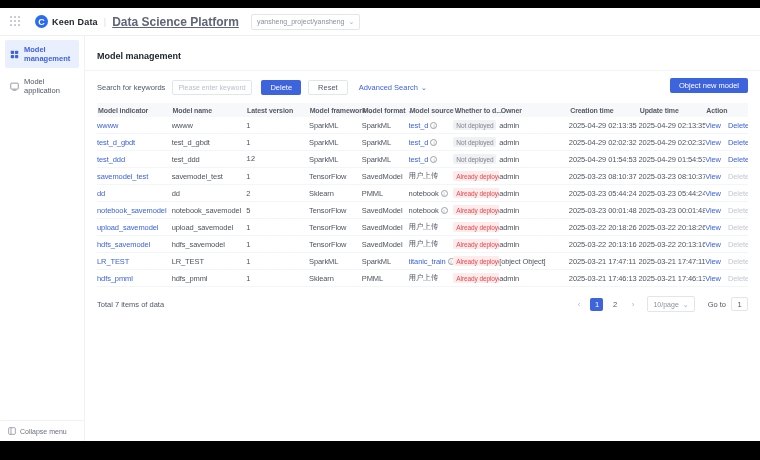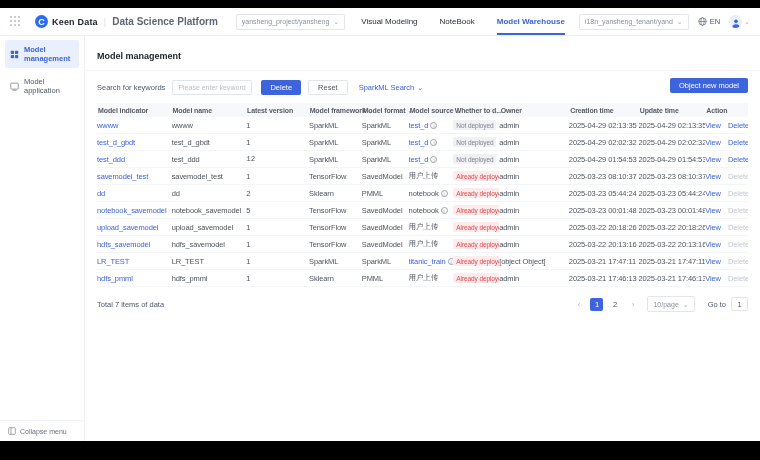--- a/index.html
+++ b/index.html
@@ -7,21 +7,21 @@
   .screen { position:relative; width:760px; height:460px; background:#000; overflow:hidden; }
   .app { position:absolute; left:0; top:8px; width:760px; height:433px; background:#fff; }
 
   
   .topnav { position:absolute; left:0; top:0; width:100%; height:28px; background:#fff; border-bottom:1px solid #eef0f3; display:flex; align-items:center; padding:0 10px; }
   .grid-icon { width:11px; height:11px; display:grid; grid-template-columns:repeat(3,3px); grid-template-rows:repeat(3,3px); gap:1px; margin-right:14px; }
   .grid-icon i { background:#c3c8d4; border-radius:0.5px; width:2px; height:2px; }
   .logo-mark { width:13px; height:13px; border-radius:50%; background:#2a6cf0; color:#fff; font-size:9px; font-weight:bold; display:flex; align-items:center; justify-content:center; margin-right:4px; }
   .logo-text { font-size:9px; font-weight:bold; color:#1d2129; letter-spacing:0.2px; }
   .divider-v { color:#d8dce3; margin:0 6px; font-size:9px; }
-  .platform-label { font-size:10px; color:#5e6577; font-weight:600; margin-right:18px; white-space:nowrap; }
+  .platform-label { font-size:12px; color:#5e6577; font-weight:600; margin-right:12px; white-space:nowrap;text-decoration:underline; }
   .select-box { display:flex; align-items:center; gap:4px; border:1px solid #e2e5ea; border-radius:2px; height:16px; padding:0 5px; font-size:7px; color:#8a919f; background:#fff; white-space:nowrap; }
   .nav-links { display:flex; align-items:center; height:100%; margin-left:16px; gap:22px; }
   .nav-item { font-size:8px; color:#272e3b; height:100%; display:flex; align-items:center; position:relative; cursor:pointer; white-space:nowrap; }
   .nav-item.active { color:#3D63DD; font-weight:600; }
   .nav-item.active::after { content:""; position:absolute; left:0; right:0; bottom:0; height:2px; background:#3D63DD; }
   .topnav-right { margin-left:auto; display:flex; align-items:center; gap:9px; }
   .globe-wrap { display:flex; align-items:center; gap:3px; font-size:7.5px; color:#4e5969; }
   .avatar-wrap { display:flex; align-items:center; gap:2px; }
   .avatar { width:13px; height:13px; border-radius:50%; background:#e8efff; display:flex; align-items:flex-end; justify-content:center; overflow:hidden; }
   .caret { font-size:7px; color:#a4aab6; line-height:1; }
@@ -93,48 +93,20 @@
           <i></i>
           <i></i>
       </div>
       <div class="logo-mark">C</div>
       <span class="logo-text">Keen Data</span>
       <span class="divider-v">|</span>
       <span class="platform-label">Data Science Platform</span>
       <div class="select-box">
         <span>yansheng_project/yansheng</span>
         <span class="caret">⌄</span>
-      </div>
-      <div class="nav-links" id="nav-links">
-          <div class="nav-item">Visual Modeling</div>
-          <div class="nav-item">NoteBook</div>
-          <div class="nav-item active">Model Warehouse</div>
-        </div>
-      <div class="topnav-right">
-        <div class="select-box">
-          <span>i18n_yansheng_tenant/yand</span>
-          <span class="caret">⌄</span>
-        </div>
-        <div class="globe-wrap">
-          <svg width="9" height="9" viewBox="0 0 12 12">
-              <circle cx="6" cy="6" r="5" fill="none" stroke="#6b7280" stroke-width="1"></circle>
-              <ellipse cx="6" cy="6" rx="2.2" ry="5" fill="none" stroke="#6b7280" stroke-width="1"></ellipse>
-              <line x1="1" y1="6" x2="11" y2="6" stroke="#6b7280" stroke-width="1"></line>
-            </svg>
-          <span>EN</span>
-        </div>
-        <div class="avatar-wrap">
-          <div class="avatar">
-            <svg width="10" height="10" viewBox="0 0 12 12">
-                <circle cx="6" cy="4" r="2.2" fill="#3D63DD"></circle>
-                <path d="M1.5 12 Q1.5 7.5 6 7.5 Q10.5 7.5 10.5 12 Z" fill="#3D63DD"></path>
-              </svg>
-          </div>
-          <span class="caret">⌄</span>
-        </div>
       </div>
     </div>
 
     <div class="sidebar">
       <div id="sidebar-items">
           <div class="side-item active">
             <span>
               <svg width="9" height="9" viewBox="0 0 12 12">
                 <rect x="1" y="1" width="4.4" height="4.4" rx="1" fill="#3D63DD"></rect>
                 <rect x="6.6" y="1" width="4.4" height="4.4" rx="1" fill="#3D63DD"></rect>
@@ -167,21 +139,21 @@
       <div class="page-header">
         <span class="page-title">Model management</span>
       </div>
 
       <div class="toolbar">
         <span class="toolbar-label">Search for keywords</span>
         <input class="kw-input" type="text" placeholder="Please enter keywords" style="">
         <button class="btn btn-primary">Delete</button>
         <button class="btn btn-plain">Reset</button>
         <span class="adv-link">
-          <span>SparkML Search</span>
+          <span>Advanced Search</span>
           <span class="caret" style="color:#3D63DD">⌄</span>
         </span>
         <button class="btn btn-primary create-btn">Object new model</button>
       </div>
 
       <div class="table-wrap">
         <div class="t-head" id="table-head">
             <div class="th" style="width: 75px;">
               <span>Model indicator</span>
             </div>

